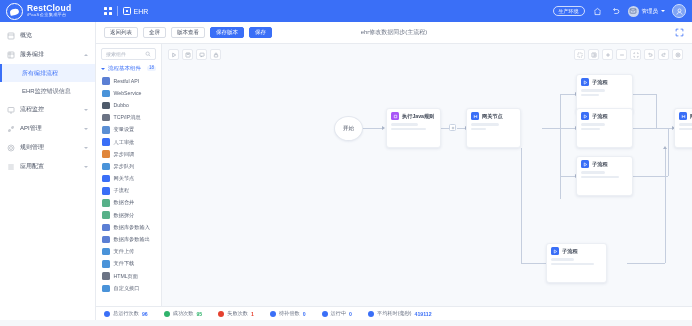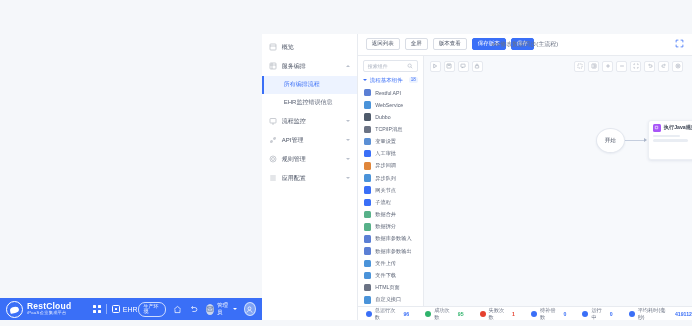--- a/index.html
+++ b/index.html
@@ -3,21 +3,21 @@
 <meta charset="utf-8">
 <style>
   * { box-sizing: border-box; margin:0; padding:0; }
   html,body { width:692px; height:326px; overflow:hidden; }
   body {
     font-family: "Liberation Sans", "DejaVu Sans", sans-serif;
     font-size: 6px;
     color:#3c4453;
     background:#f5f7fa;
   }
-  .app { width:692px; height:320px; display:flex; flex-direction:row;align-items:flex-end; }
+  .app { width:692px; height:320px; display:flex; flex-direction:column; }
 
   
   .header {
     height:22px; background:#3a6ff7; display:flex; align-items:center;
     flex:0 0 22px; position:relative; color:#fff;
   }
   .logo-wrap { width:100px; display:flex; align-items:center; gap:4px; padding-left:6px; }
   .logo-mark {
     width:17px; height:17px; border:1.3px solid #fff; border-radius:50%;
     position:relative; flex:0 0 17px;

